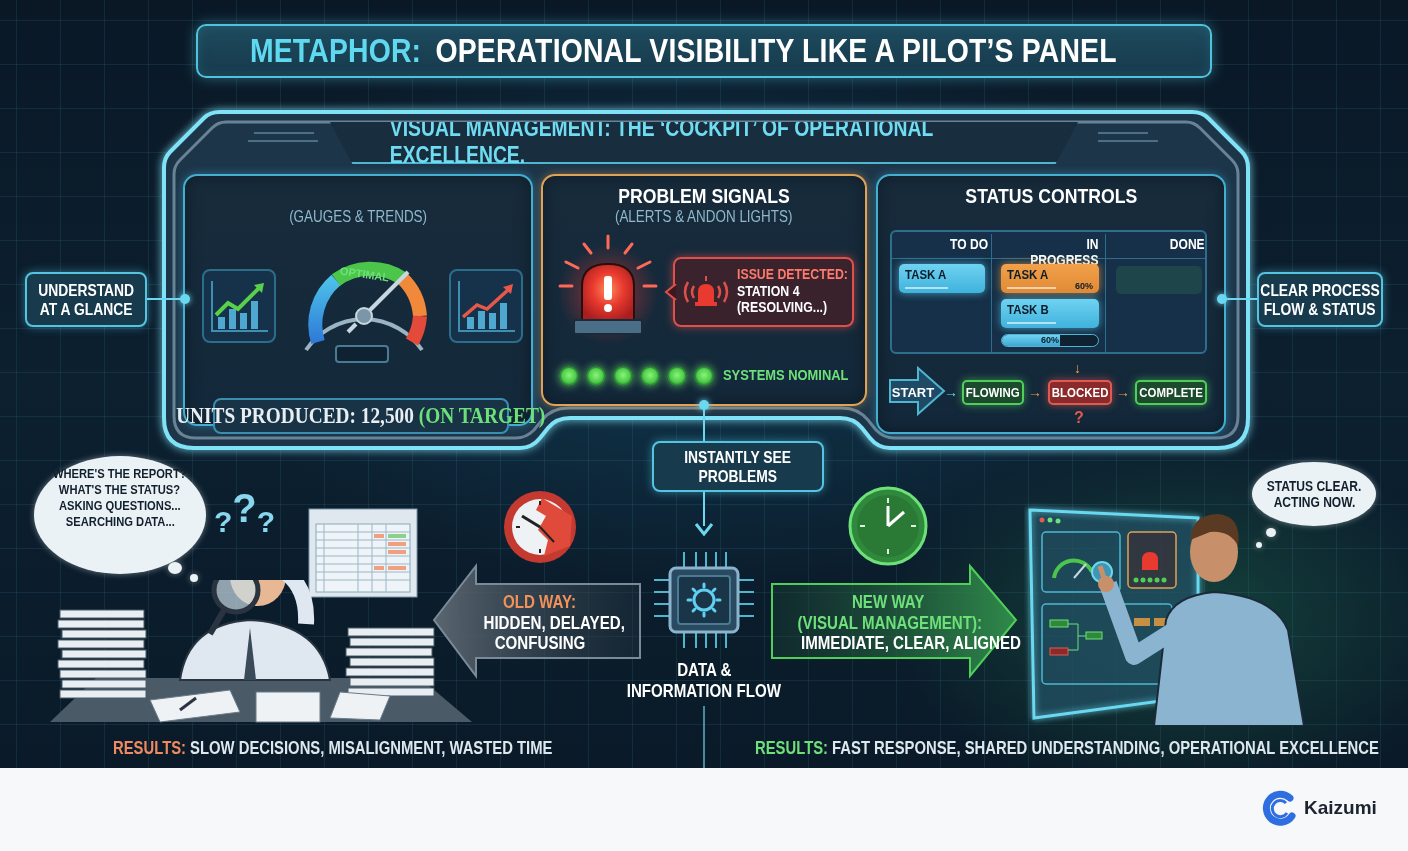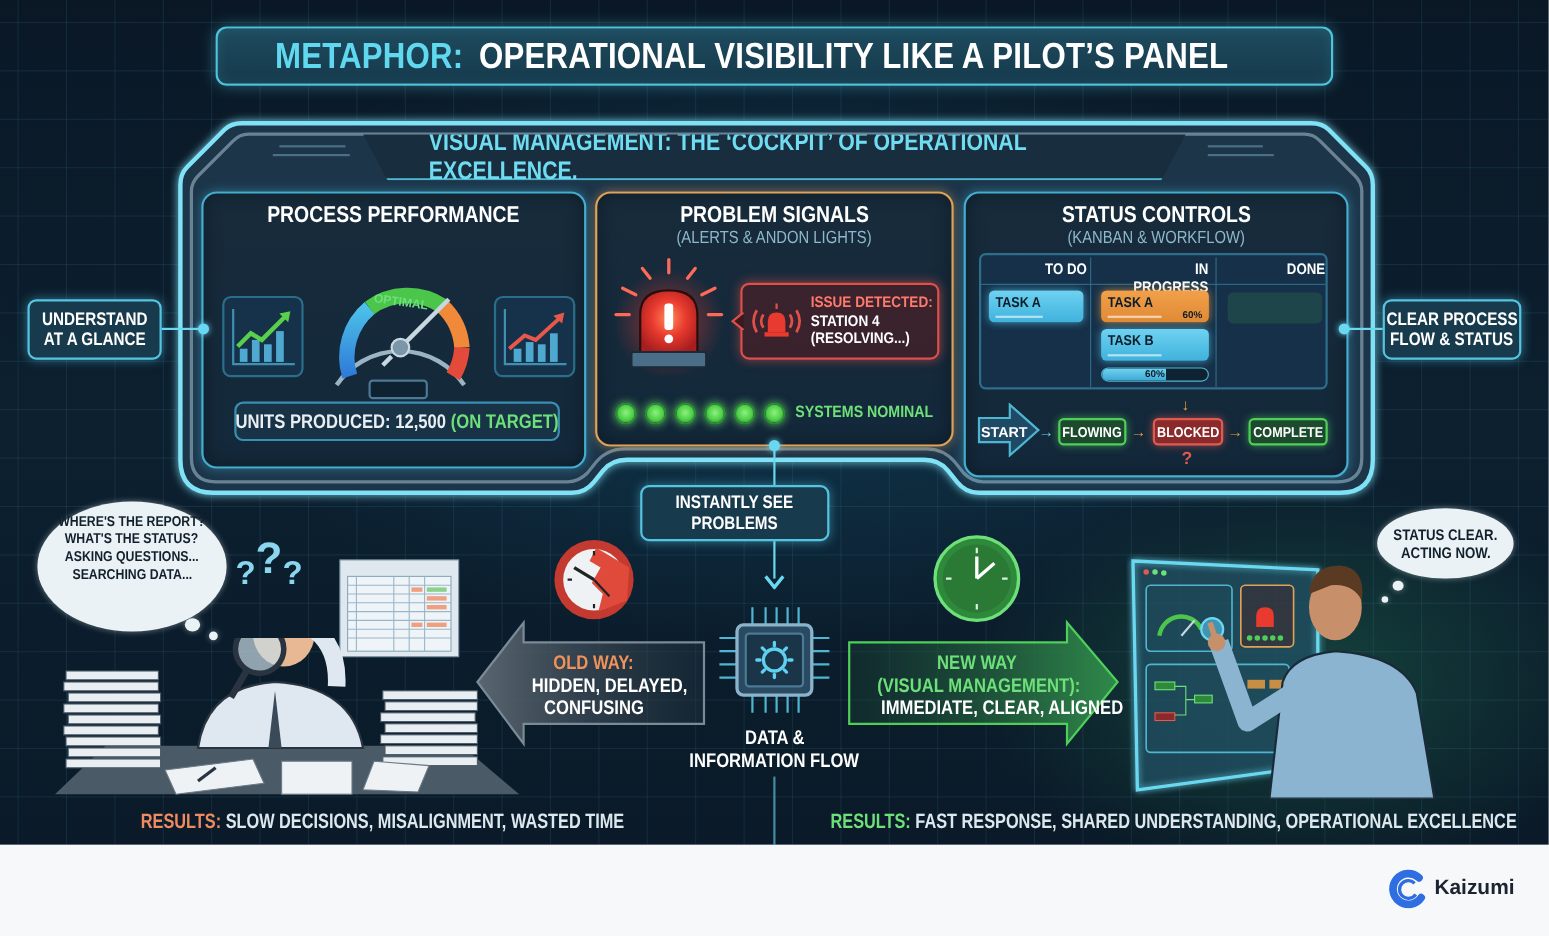--- a/index.html
+++ b/index.html
@@ -51,24 +51,24 @@
   }
   .panel.orange { border-color: #e0a257; box-shadow: 0 0 10px rgba(224,162,87,0.45), inset 0 0 16px rgba(0,0,0,0.35); }
   .panel-title { position: absolute; left: 0; right: 0; text-align: center; color: #fff; font-size: 21px; font-weight: 700; }
   .panel-title span, .panel-sub span { display: inline-block; transform: scaleX(0.84); }
   .panel-sub { position: absolute; left: 0; right: 0; text-align: center; color: #8fb8cc; font-size: 16px; font-weight: 400; }
 
   .trend-box {
     width: 74px; height: 74px; border: 2px solid #2b6e8a; border-radius: 8px; background: #16324a;
   }
   .units-box {
-    left: 213px; top: 365px; width: 296px; height: 36px;
+    left: 213px; top: 398px; width: 296px; height: 36px;
     border: 2px solid #3a8fb0; border-radius: 8px; background: #183246;
     display: flex; align-items: center; justify-content: center;
-    color: #e8eef2; font-size: 18px; font-weight: 700; white-space: nowrap;
+    color: #e8eef2; font-size: 23px; font-weight: 700; white-space: nowrap; font-family: Liberation Serif, serif;
   }
   .units-box span.wrap { display: inline-block; transform: scaleX(0.84); }
   .green-txt { color: #6ee07a; }
 
   .issue-box {
     left: 673px; top: 257px; width: 181px; height: 70px;
     border: 2px solid #e0504a; border-radius: 8px; background: rgba(90,30,35,0.55);
     box-shadow: 0 0 10px rgba(224,80,74,0.6);
   }
   .issue-text { left: 737px; top: 266px; font-size: 14px; font-weight: 700; line-height: 16.5px; color: #fff; white-space: nowrap; }
@@ -161,21 +161,21 @@
   <div class="abs deco-lines" style="left:254px;top:132px;width:60px;"></div>
   <div class="abs deco-lines" style="left:248px;top:140px;width:70px;"></div>
   <div class="abs deco-lines" style="left:1098px;top:132px;width:50px;"></div>
   <div class="abs deco-lines" style="left:1098px;top:140px;width:60px;"></div>
 
   <div class="abs subtitle-plate">
     <span>VISUAL MANAGEMENT: THE ‘COCKPIT’ OF OPERATIONAL EXCELLENCE.</span>
   </div>
 
   <div class="abs panel" style="left:183px;top:174px;width:350px;height:252px;">
-    <div class="panel-title" style="top:8px;"><span>PROCESS PERFORMANCE</span></div>
+    <div class="panel-sub" style="top:32px;"><span>(GAUGES &amp; TRENDS)</span></div>
   </div>
   <div class="abs trend-box" style="left:202px;top:269px;">
     <svg width="70" height="70" viewBox="0 0 70 70">
       <path d="M8 10 V60 H64" stroke="#3f8fb0" stroke-width="2" fill="none"></path>
       <rect x="14" y="46" width="7" height="12" fill="#4fa8d0"></rect>
       <rect x="25" y="38" width="7" height="20" fill="#4fa8d0"></rect>
       <rect x="36" y="42" width="7" height="16" fill="#4fa8d0"></rect>
       <rect x="47" y="30" width="7" height="28" fill="#4fa8d0"></rect>
       <path d="M12 44 L24 32 L34 38 L56 16" stroke="#5ad04a" stroke-width="4" fill="none"></path>
       <path d="M50 14 L60 12 L58 22 Z" fill="#5ad04a"></path>
@@ -266,21 +266,20 @@
     <div class="led"></div>
     <div class="led"></div>
     <div class="led"></div>
     <div class="led"></div>
     <div class="led"></div>
   </div>
   <div class="abs nominal"><span>SYSTEMS NOMINAL</span></div>
 
   <div class="abs panel" style="left:876px;top:174px;width:350px;height:260px;">
     <div class="panel-title" style="top:8px;"><span>STATUS CONTROLS</span></div>
-    <div class="panel-sub" style="top:32px;"><span>(KANBAN &amp; WORKFLOW)</span></div>
   </div>
   <div class="abs kanban">
     <div class="k-hline"></div>
     <div class="k-div" style="left:99px;"></div>
     <div class="k-div" style="left:213px;"></div>
     <div class="k-col-h" style="left:0;width:99px;"><span>TO DO</span></div>
     <div class="k-col-h" style="left:99px;width:114px;padding-left:20px;"><span>IN PROGRESS</span></div>
     <div class="k-col-h" style="left:213px;width:102px;padding-left:12px;"><span>DONE</span></div>
 
     <div class="card blue" style="left:7px;top:32px;width:86px;height:29px;">
@@ -328,21 +327,21 @@
 
   <div class="abs callout" style="left:1257px;top:272px;width:126px;height:55px;">
     <span>CLEAR PROCESS</span>
       <span>FLOW &amp; STATUS</span>
   </div>
   <div class="abs hline" style="left:1226px;top:298px;width:31px;"></div>
   <div class="abs dot" style="left:1217px;top:294px;"></div>
 
   <div class="abs dot" style="left:699px;top:400px;"></div>
   <div class="abs vline" style="left:703px;top:408px;height:34px;"></div>
-  <div class="abs callout" style="left:582px;top:441px;width:172px;height:51px;">
+  <div class="abs callout" style="left:652px;top:441px;width:172px;height:51px;">
     <span>INSTANTLY SEE</span>
       <span>PROBLEMS</span>
   </div>
   <div class="abs vline" style="left:703px;top:492px;height:34px;"></div>
   <svg class="abs" style="left:694px;top:522px" width="20" height="14">
       <path d="M2 2 L10 12 L18 2" stroke="#6ad8f0" stroke-width="3" fill="none"></path>
     </svg>
 
   <svg class="abs" style="left:432px;top:562px" width="210" height="120">
     <defs>
@@ -503,21 +502,21 @@
     <circle cx="216" cy="10" r="22" fill="rgba(200,220,230,0.7)" stroke="#2a3440" stroke-width="5"></circle>
     <line x1="204" y1="30" x2="190" y2="54" stroke="#2a3440" stroke-width="6"></line>
     <path d="M262 -10 Q288 6 286 44" stroke="#dfe8f0" stroke-width="16" fill="none"></path>
     <g fill="#eef2f4" stroke="#6a7a88">
         <path d="M130 120 L210 110 L220 132 L140 142 Z"></path>
         <rect x="236" y="112" width="64" height="30"></rect>
         <path d="M320 112 L370 116 L360 140 L310 138 Z"></path>
       </g>
     <line x1="160" y1="130" x2="176" y2="118" stroke="#2a3440" stroke-width="3"></line>
   </svg>
-  <div class="abs results" style="left:128px;top:737px;">
+  <div class="abs results" style="left:113px;top:737px;">
     <span class="wrap"><span class="res-old">RESULTS:</span> <span>SLOW DECISIONS, MISALIGNMENT, WASTED TIME</span></span>
   </div>
 
   <div class="abs thought" style="left:1252px;top:462px;width:124px;height:64px;"></div>
   <div class="abs thought" style="left:1266px;top:528px;width:10px;height:9px;"></div>
   <div class="abs thought" style="left:1256px;top:542px;width:6px;height:6px;"></div>
   <div class="abs thought-text" style="left:1256px;top:478px;width:116px;font-size:14px;">
     <div><span>STATUS CLEAR.</span></div>
     <div><span>ACTING NOW.</span></div>
   </div>

